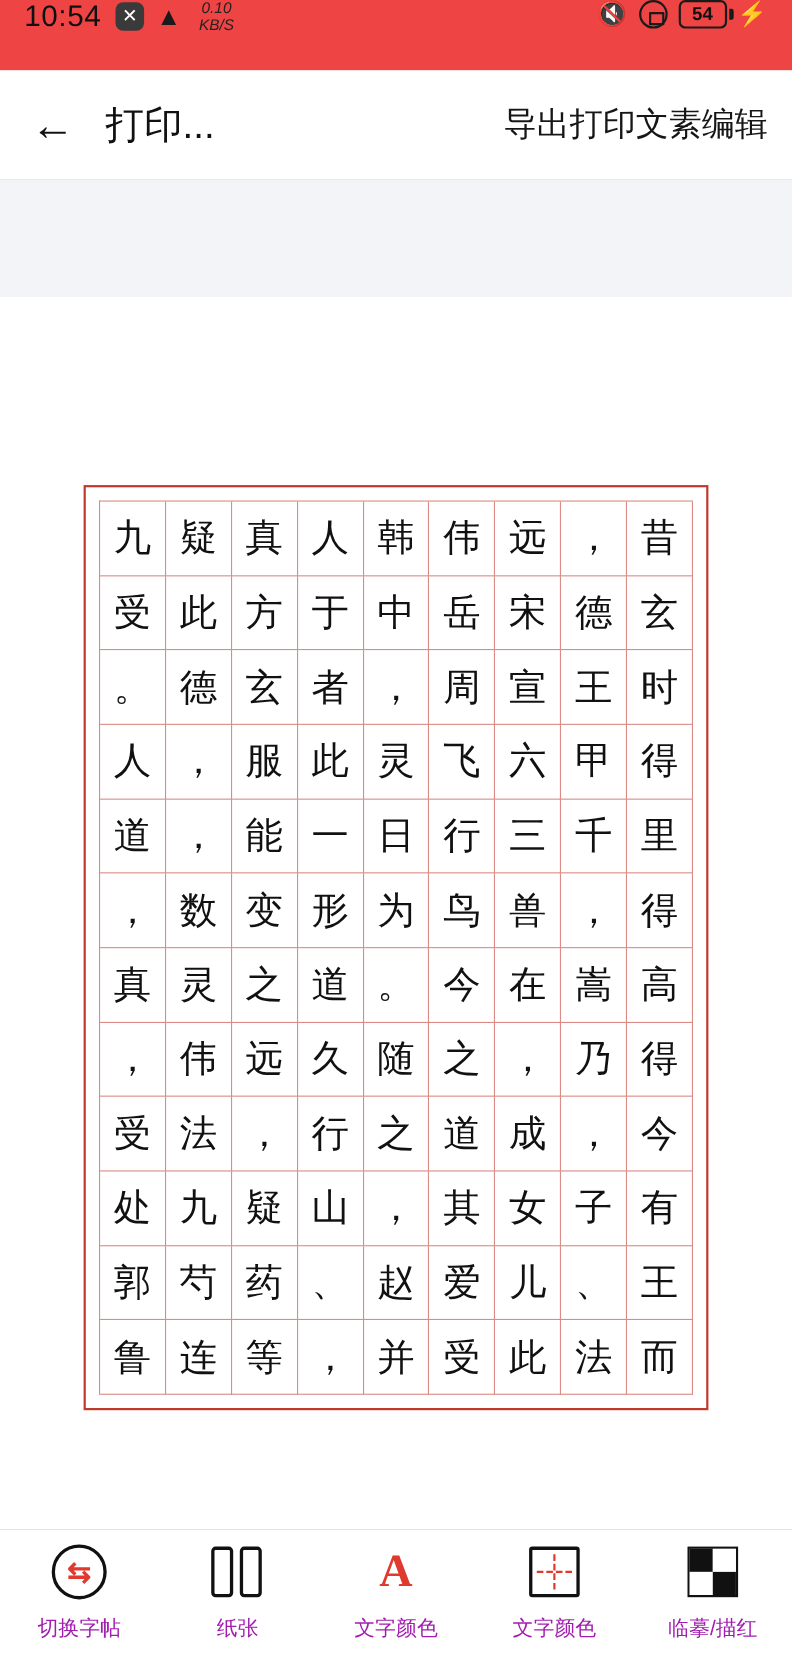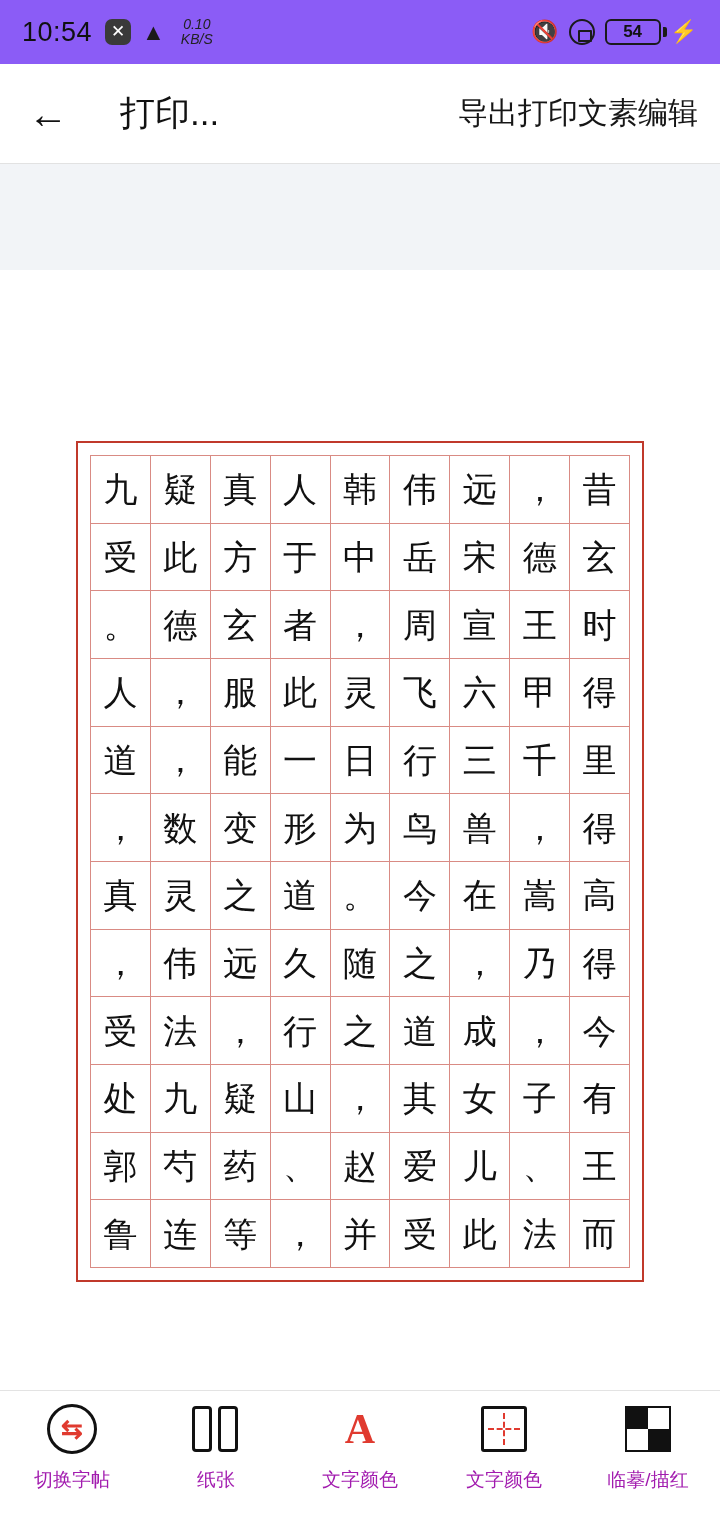--- a/index.html
+++ b/index.html
@@ -9,23 +9,23 @@
     background: #ffffff;
     font-family: "Liberation Sans", sans-serif;
     overflow: hidden;
   }
   body { position: relative; }
 
   
   .statusbar {
     height: 64px;
     display: flex;
-    align-items: center;
+    align-items: flex-start;
     padding: 0 22px;
-    background: #8b5cf6;
+    background: #ef4444;
   }
   .sb-time {
     font-size: 27px;
     color: #101010;
     letter-spacing: 0.5px;
   }
   .sb-left-icons {
     display: flex;
     align-items: center;
     gap: 11px;
@@ -68,21 +68,21 @@
     left: 7px; top: 9px;
     width: 10px; height: 8px;
     border: 2px solid #1a1a1a;
     border-radius: 1px;
   }
   .batt {
     display: flex;
     align-items: center;
   }
   .batt-body {
-    width: 56px; height: 26px;
+    width: 44px; height: 26px;
     border: 2px solid #1a1a1a;
     border-radius: 6px;
     font-size: 17px;
     color: #111;
     text-align: center;
     line-height: 22px;
     font-weight: bold;
   }
   .batt-tip {
     width: 4px; height: 10px;
@@ -103,21 +103,21 @@
   }
   .back-arrow {
     font-size: 40px;
     color: #121212;
     width: 56px;
     line-height: 1;
   }
   .app-title {
     font-size: 35px;
     color: #111;
-    margin-left: 36px;
+    margin-left: 12px;
     white-space: nowrap;
   }
   .appbar-spacer { flex: 1; }
   .appbar-actions {
     display: flex;
     align-items: center;
   }
   .appbar-action {
     font-size: 30px;
     color: #161616;

